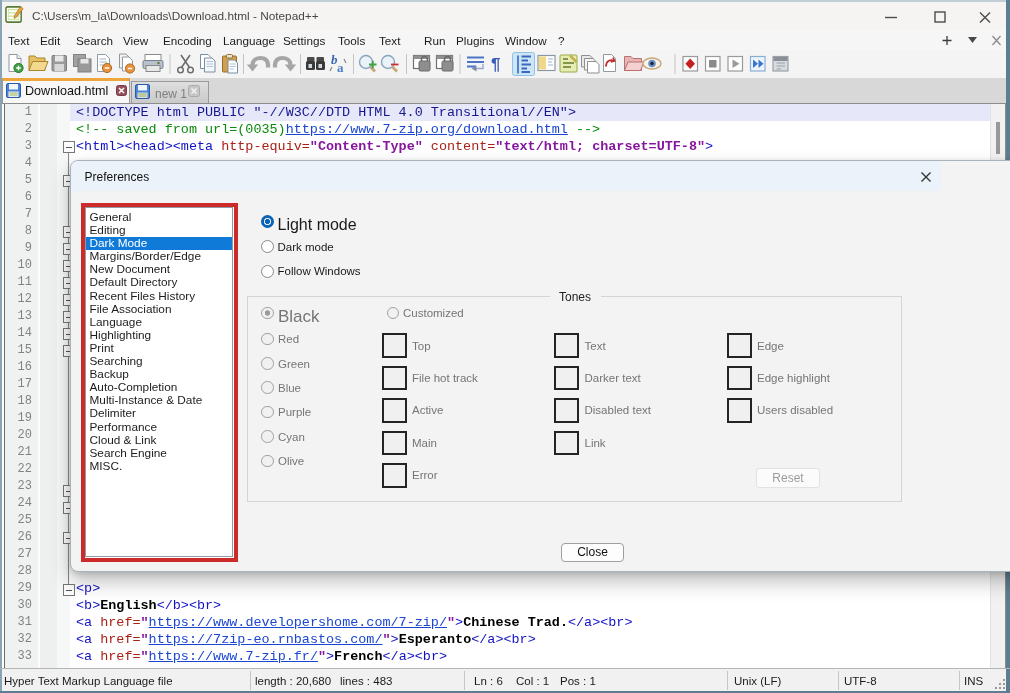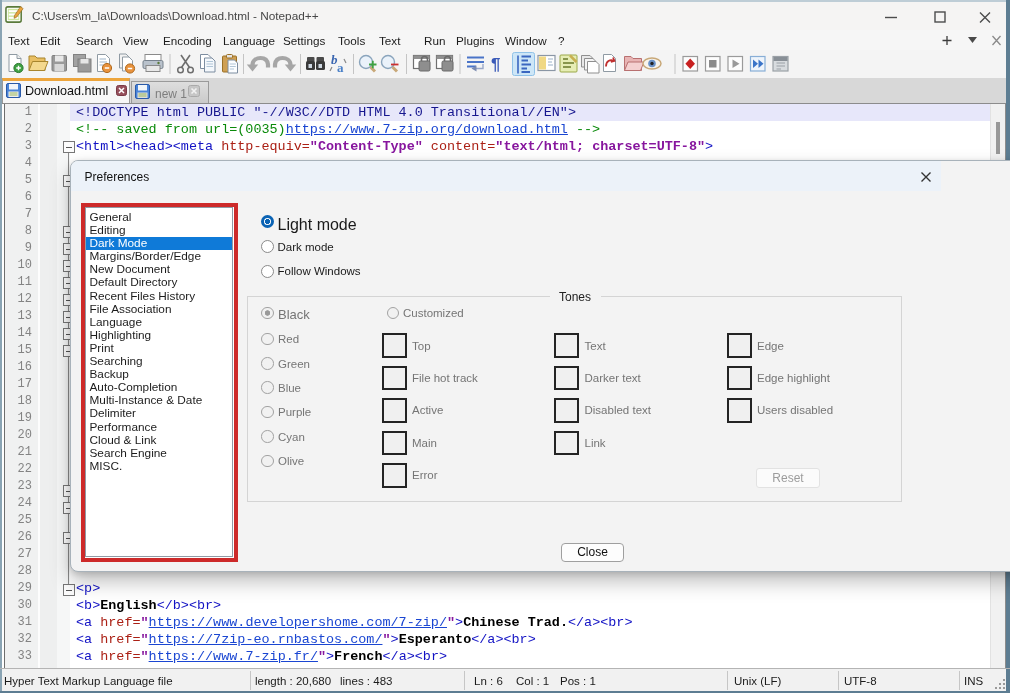--- a/index.html
+++ b/index.html
@@ -319,21 +319,21 @@
  <div class="a" style="left:207px;top:54.5px;font-size:16px;color:#1a1a1a">Light mode</div>
  <div class="a" style="left:190.5px;top:79px;width:13px;height:13px;border-radius:50%;border:1px solid #8a8a8a;background:#fff"></div>
  <div class="a" style="left:207px;top:79.5px;font-size:11.5px;color:#1a1a1a">Dark mode</div>
  <div class="a" style="left:190.5px;top:103.5px;width:13px;height:13px;border-radius:50%;border:1px solid #8a8a8a;background:#fff"></div>
  <div class="a" style="left:207px;top:104px;font-size:11.5px;color:#1a1a1a">Follow Windows</div>
 
  <div class="a" style="left:176px;top:135px;width:655px;height:206px;border:1px solid #d4d4d4"></div>
  <div class="a" style="left:479px;top:128.5px;width:51px;text-align:center;font-size:12px;color:#222;background:#f3f3f3">Tones</div>
 
  <div class="a" style="left:190.5px;top:145.5px;width:12.5px;height:12.5px;border-radius:50%;border:1px solid #a2a2a2;background:radial-gradient(circle,#9a9a9a 0 2.4px,#f1f1f1 3px)"></div>
- <div class="a" style="left:207.5px;top:146px;font-size:13px;color:#757575">Black</div>
+ <div class="a" style="left:207.5px;top:146px;font-size:17px;color:#757575">Black</div>
  <div class="a" style="left:190.5px;top:171.5px;width:12.5px;height:12.5px;border-radius:50%;border:1px solid #a2a2a2;background:#f1f1f1"></div>
  <div class="a" style="left:207.5px;top:172px;font-size:11.5px;color:#757575">Red</div>
  <div class="a" style="left:190.5px;top:196px;width:12.5px;height:12.5px;border-radius:50%;border:1px solid #a2a2a2;background:#f1f1f1"></div>
  <div class="a" style="left:207.5px;top:196.5px;font-size:11.5px;color:#757575">Green</div>
  <div class="a" style="left:190.5px;top:220px;width:12.5px;height:12.5px;border-radius:50%;border:1px solid #a2a2a2;background:#f1f1f1"></div>
  <div class="a" style="left:207.5px;top:220.5px;font-size:11.5px;color:#757575">Blue</div>
  <div class="a" style="left:190.5px;top:244.5px;width:12.5px;height:12.5px;border-radius:50%;border:1px solid #a2a2a2;background:#f1f1f1"></div>
  <div class="a" style="left:207.5px;top:245px;font-size:11.5px;color:#757575">Purple</div>
  <div class="a" style="left:190.5px;top:269px;width:12.5px;height:12.5px;border-radius:50%;border:1px solid #a2a2a2;background:#f1f1f1"></div>
  <div class="a" style="left:207.5px;top:269.5px;font-size:11.5px;color:#757575">Cyan</div>

